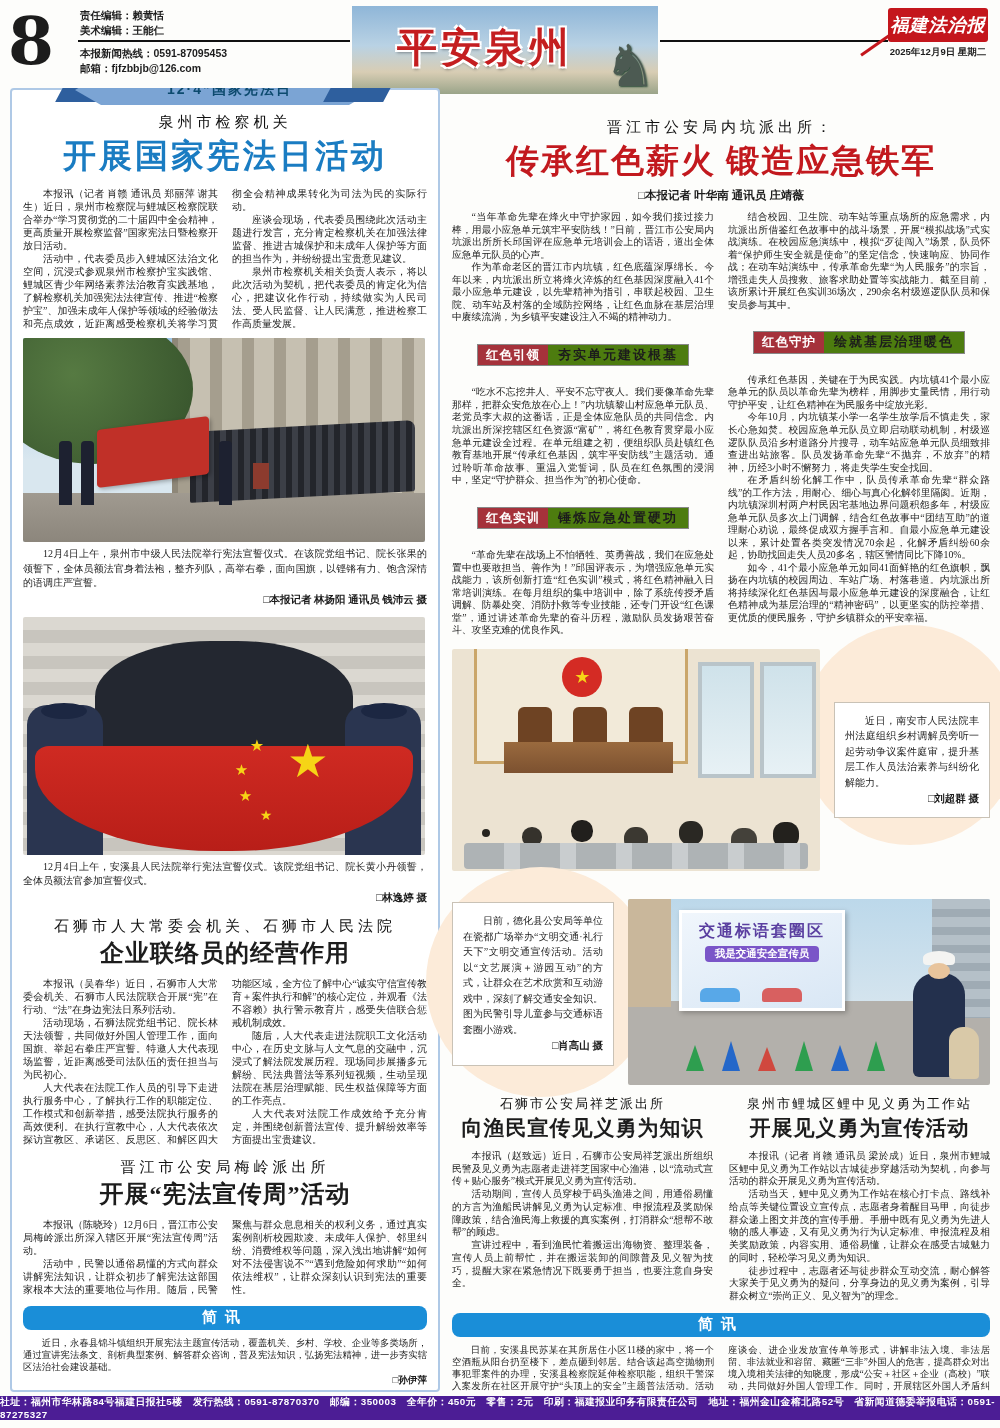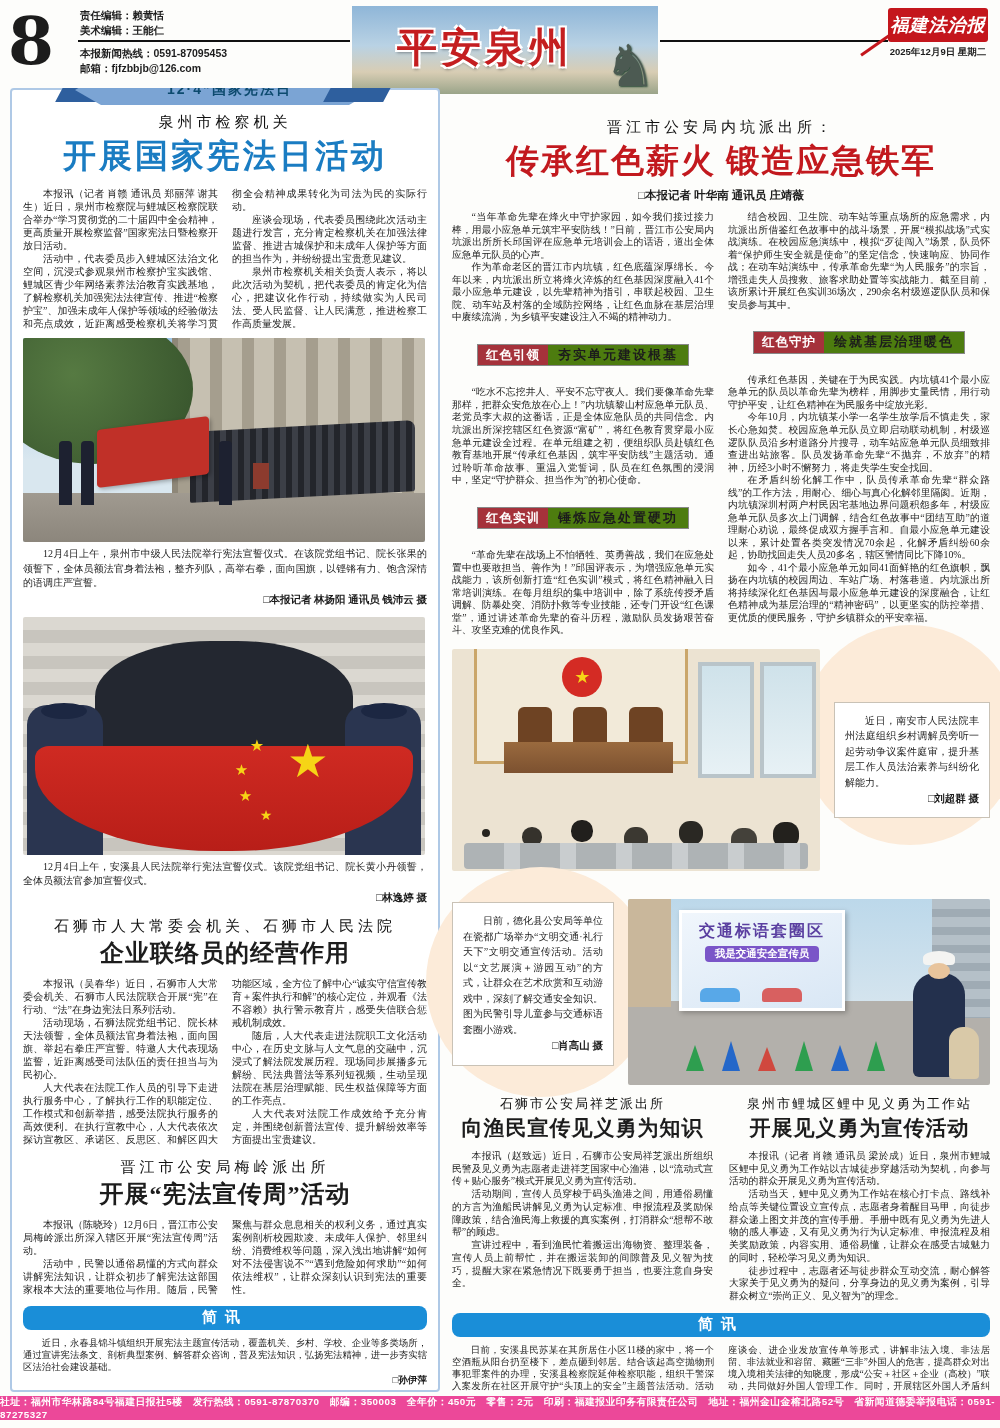--- a/index.html
+++ b/index.html
@@ -116,21 +116,21 @@
   .cap-box p { text-indent:2em; }
   
   .art-pair { display:flex; gap:16px; margin-top:10px; }
   .art-pair > div { flex:1; min-width:0; }
   .art-pair .title-black { font-size:21px; }
   .art-pair .kicker { font-size:13px; letter-spacing:2px; margin-top:0; }
   .art-pair .one-col { font-size:9.8px; line-height:1.3; }
   
   .foot-gray { position:absolute; left:0; right:0; bottom:36px; height:22px; background:#e3e3e1; display:flex; align-items:center; justify-content:center;
     font-size:10.5px; font-weight:bold; font-family:"Liberation Sans","DejaVu Sans",sans-serif; }
-  .foot-blue { position:absolute; left:0; right:0; bottom:8px; height:24px; background:#ec4899; color:#fff; display:flex; align-items:center; justify-content:center;
+  .foot-blue { position:absolute; left:0; right:0; bottom:8px; height:24px; background:#4c1d95; color:#fff; display:flex; align-items:center; justify-content:center;
     font-size:9.8px; font-weight:bold; letter-spacing:.5px; font-family:"Liberation Sans","DejaVu Sans",sans-serif; }
   .foot-white { position:absolute; left:0; right:0; bottom:0; height:8px; background:#fdfdfb; }
 </style>
 </head>
 <body>
 
 <div class="page">
 
   <header class="hdr">
     <div class="pagenum">8</div>
@@ -210,21 +210,21 @@
           <p>12月4日上午，安溪县人民法院举行宪法宣誓仪式。该院党组书记、院长黄小丹领誓，全体员额法官参加宣誓仪式。</p>
           <div class="credit">□林逸婷 摄</div>
         </figcaption>
       </figure>
 
       <article style="margin-top:12px">
         <div class="kicker">石狮市人大常委会机关、石狮市人民法院</div>
         <h2 class="title-black">企业联络员的经营作用</h2>
         <div class="two-col">
           <p>本报讯（吴春华）近日，石狮市人大常委会机关、石狮市人民法院联合开展“宪”在行动、“法”在身边宪法日系列活动。</p>
-          <p>活动现场，石狮法院党组书记、院长林天法领誓，全体员额法官身着法袍，面向国旗、举起右拳庄严宣誓。特邀人大代表现场监誓，近距离感受司法队伍的责任担当与为民初心。</p>
+          <p>活动现场，石狮法院党组书记、院长林天法领誓，共同做好外国人管理工作，面向国旗、举起右拳庄严宣誓。特邀人大代表现场监誓，近距离感受司法队伍的责任担当与为民初心。</p>
           <p>人大代表在法院工作人员的引导下走进执行服务中心，了解执行工作的职能定位、工作模式和创新举措，感受法院执行服务的高效便利。在执行宣教中心，人大代表依次探访宣教区、承诺区、反思区、和解区四大功能区域，全方位了解中心“诚实守信宣传教育＋案件执行和解”的核心定位，并观看《法不容赖》执行警示教育片，感受失信联合惩戒机制成效。</p>
           <p>随后，人大代表走进法院职工文化活动中心，在历史文脉与人文气息的交融中，沉浸式了解法院发展历程。现场同步展播多元解纷、民法典普法等系列短视频，生动呈现法院在基层治理赋能、民生权益保障等方面的工作亮点。</p>
           <p>人大代表对法院工作成效给予充分肯定，并围绕创新普法宣传、提升解纷效率等方面提出宝贵建议。</p>
         </div>
       </article>
 
       <article style="margin-top:12px">
         <div class="kicker">晋江市公安局梅岭派出所</div>
         <h2 class="title-black">开展“宪法宣传周”活动</h2>
         <div class="two-col">

